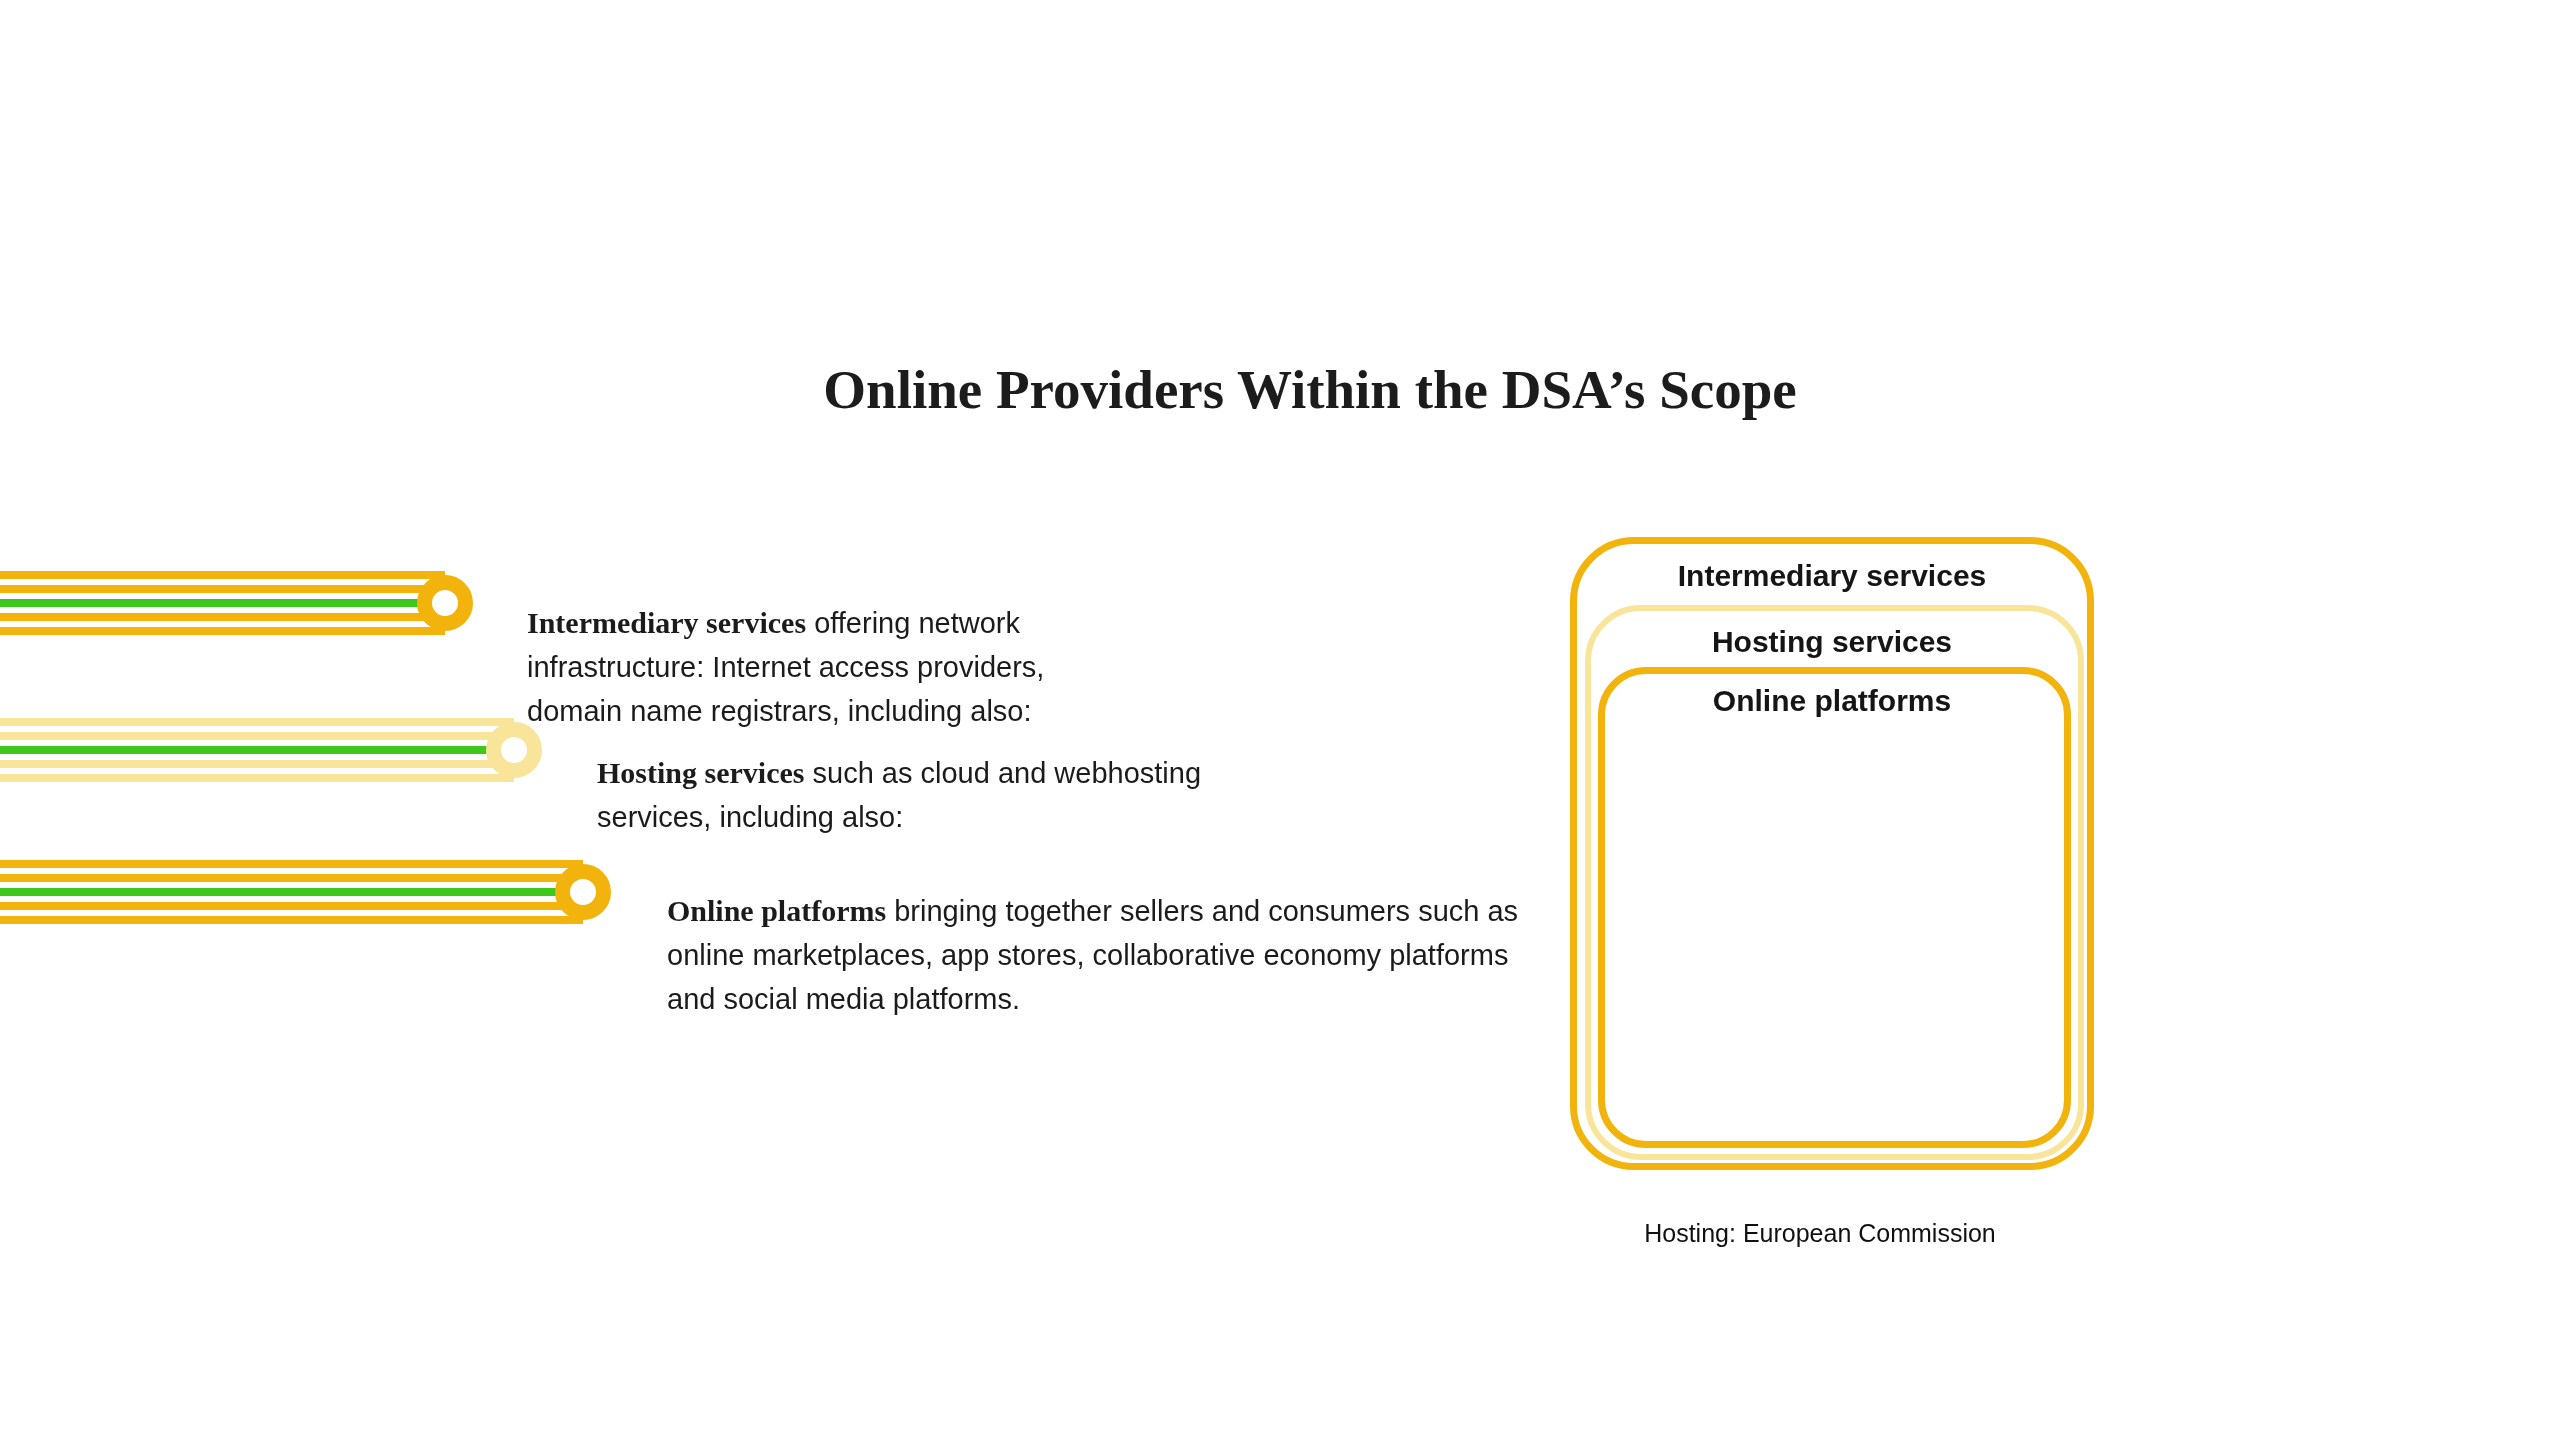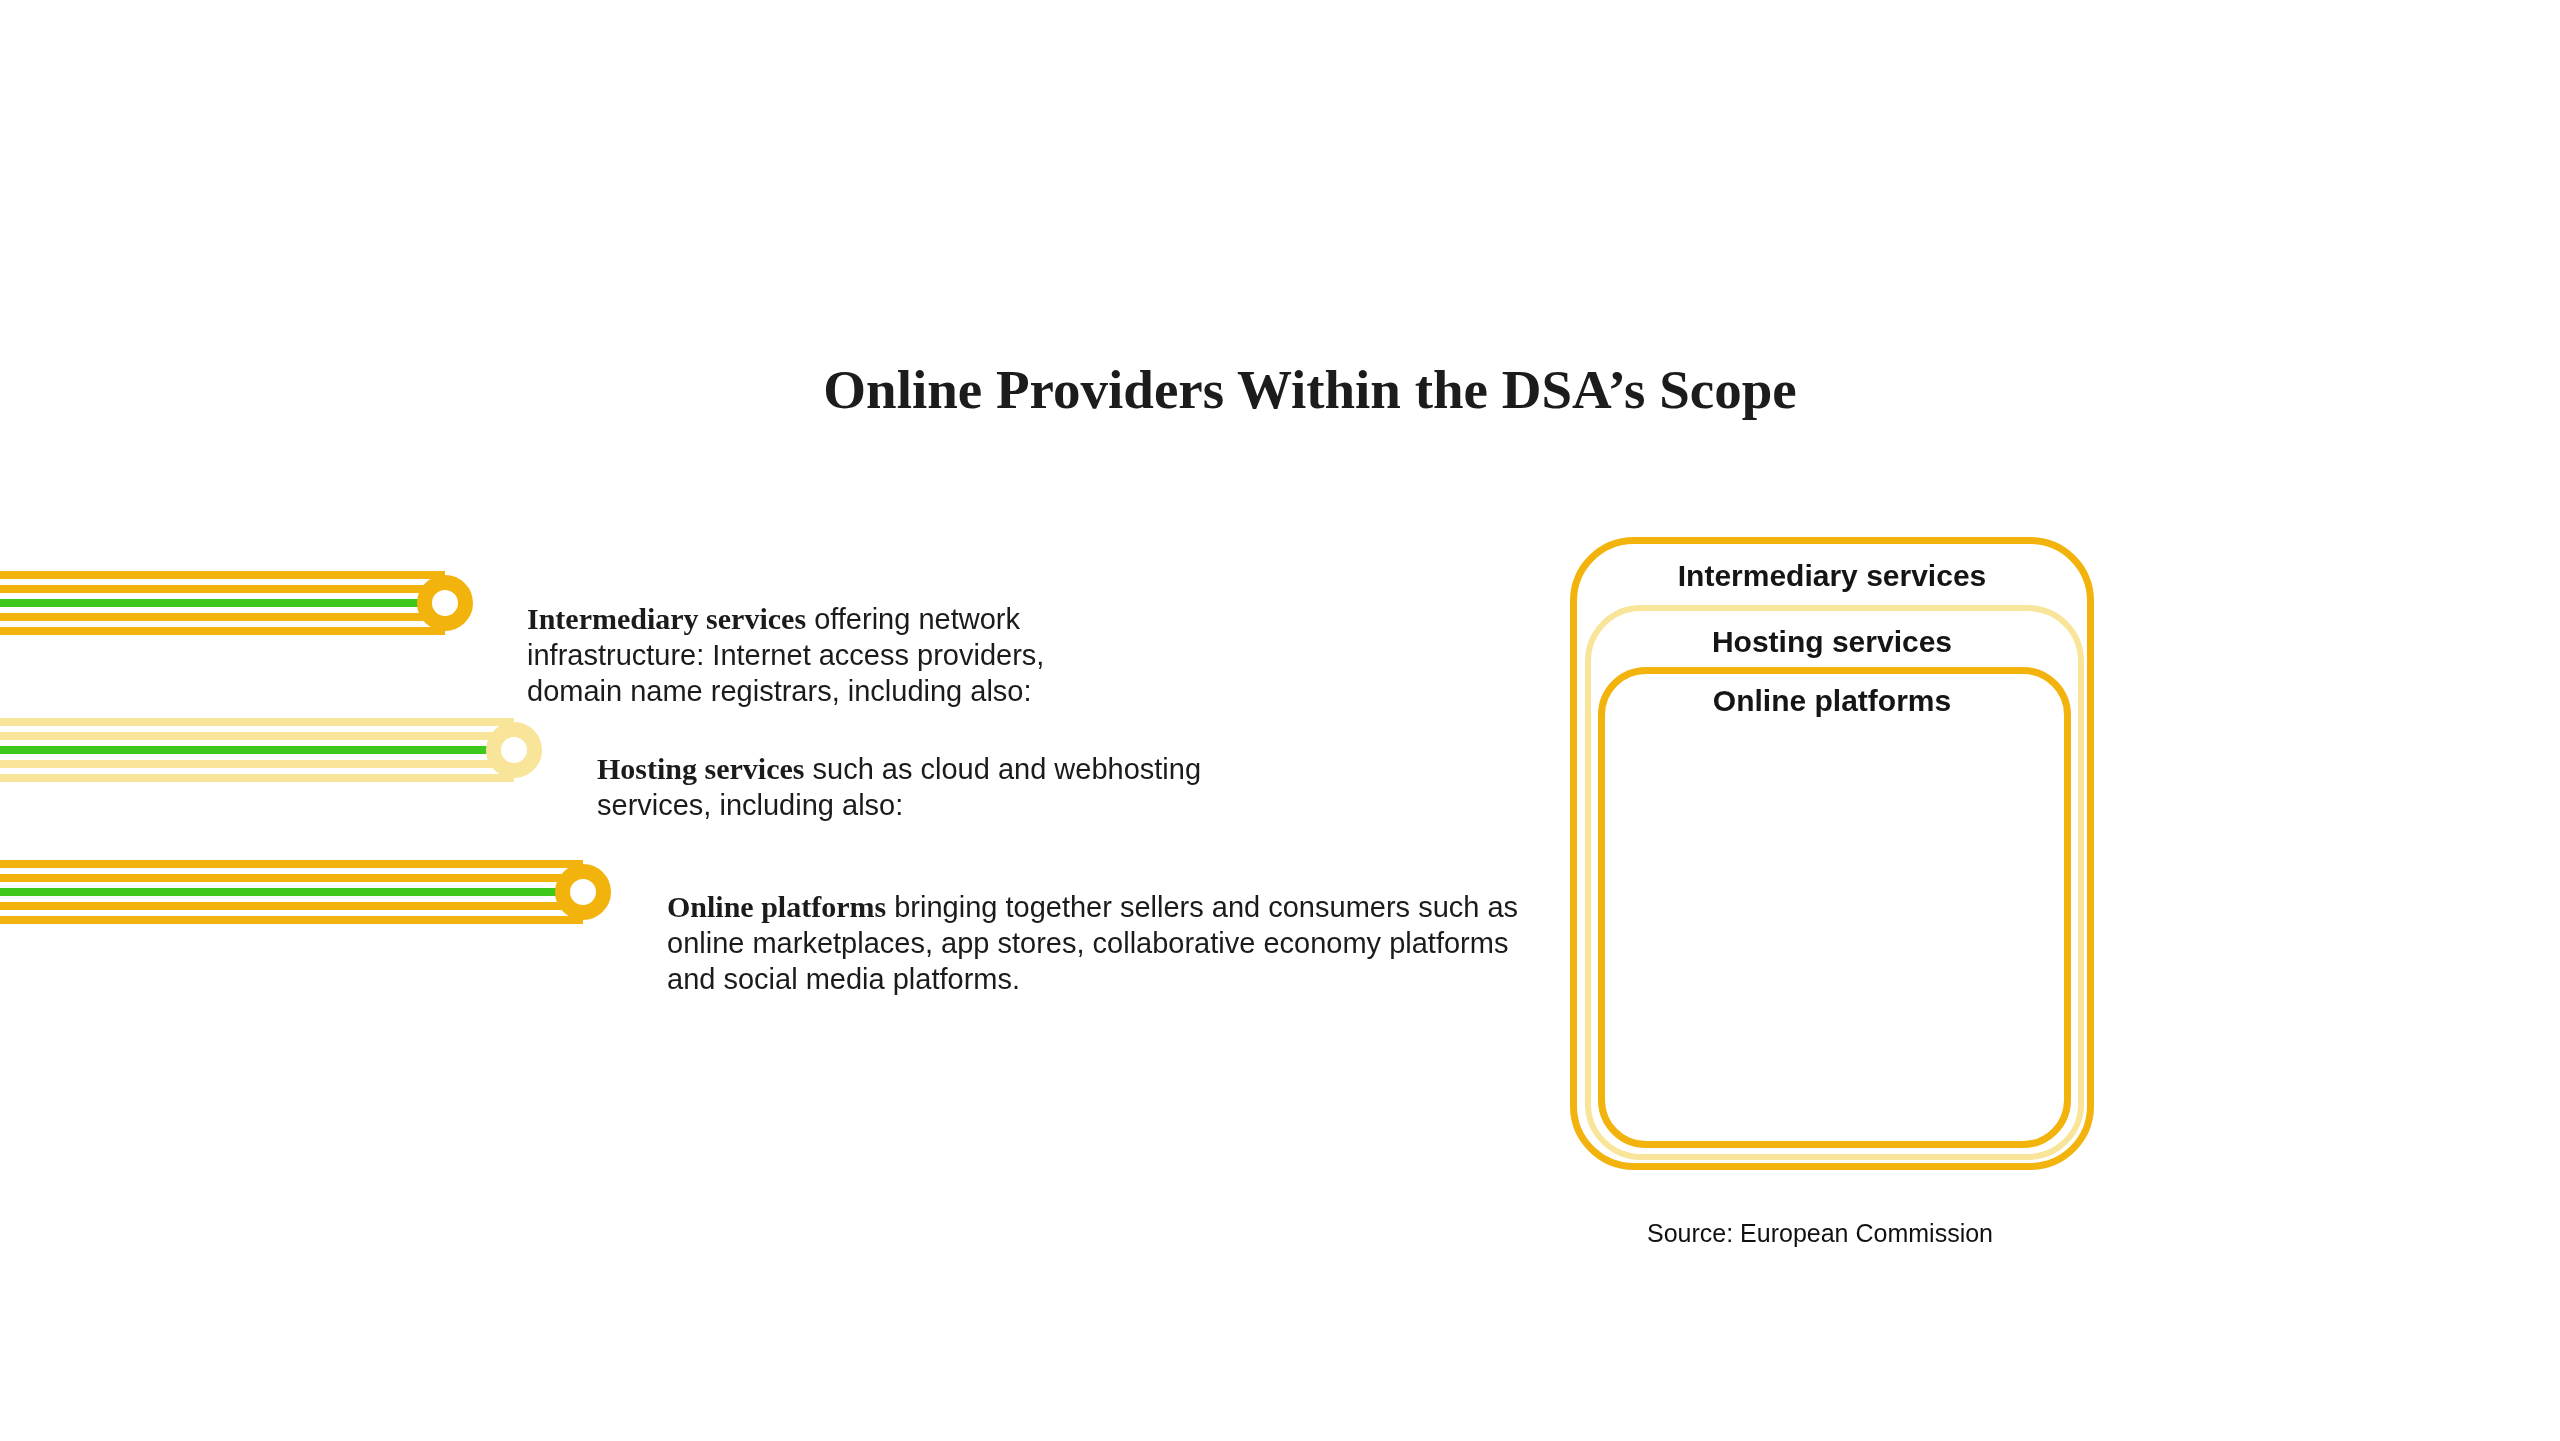--- a/index.html
+++ b/index.html
@@ -29,21 +29,21 @@
     font-size: 55px;
     line-height: 62px;
     color: #1d1c1c;
     letter-spacing: 0px;
   }
 
   
   .item-text {
     position: absolute;
     font-size: 29px;
-    line-height: 36px;
+    line-height: 44px;
     color: #1b1b1b;
   }
   .item-text .lead {
     font-family: "Liberation Serif", serif;
     font-weight: 700;
     font-size: 30px;
   }
   .item-1 { left: 527px; top: 572px; width: 585px; }
   .item-2 { left: 597px; top: 722px; width: 680px; }
   .item-3 { left: 667px; top: 860px; width: 865px; }
@@ -180,15 +180,15 @@
   <p class="item-text item-3"><span class="lead">Online platforms</span><span> bringing together sellers and consumers such as online marketplaces, app stores, collaborative economy platforms and social media platforms.</span></p>
 
   <div class="box box-outer"></div>
   <div class="box box-middle"></div>
   <div class="box box-inner"></div>
 
   <div class="box-label box-label-1">Intermediary services</div>
   <div class="box-label box-label-2">Hosting services</div>
   <div class="box-label box-label-3">Online platforms</div>
 
-  <div class="source">Source: European Commission</div>
+  <div class="source">Hosting: European Commission</div>
 
 </div>
 
 </body></html>

